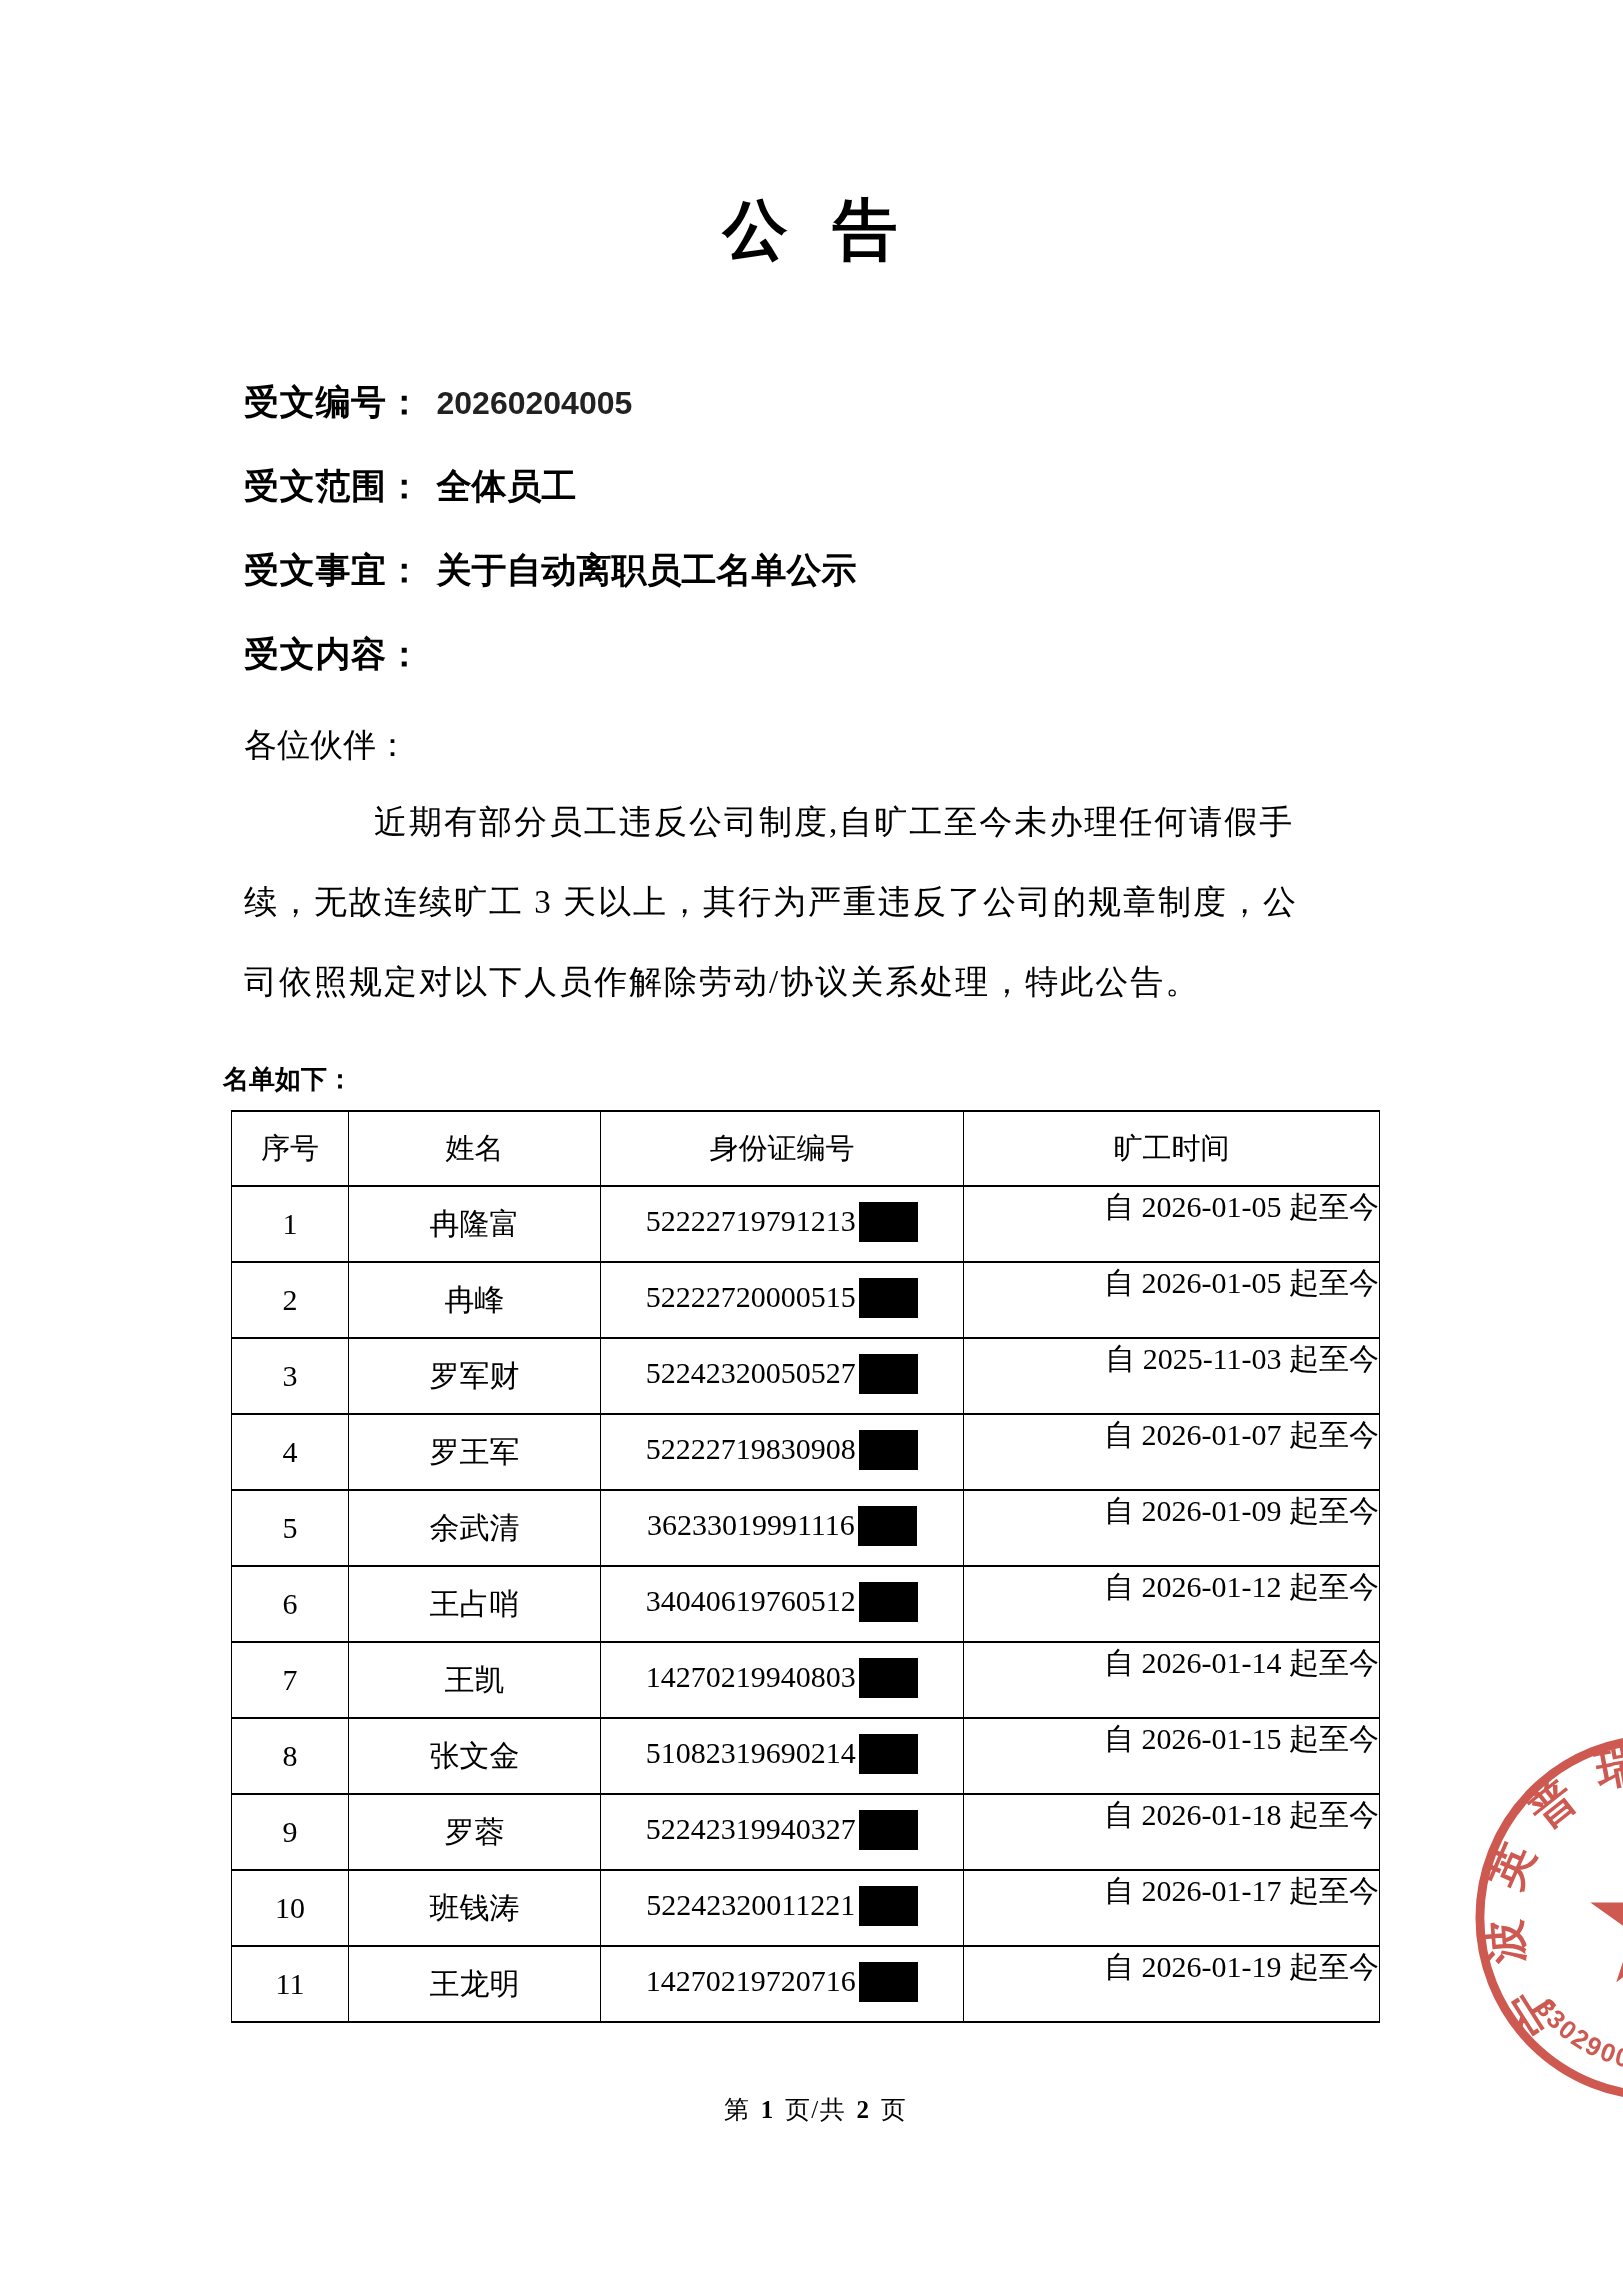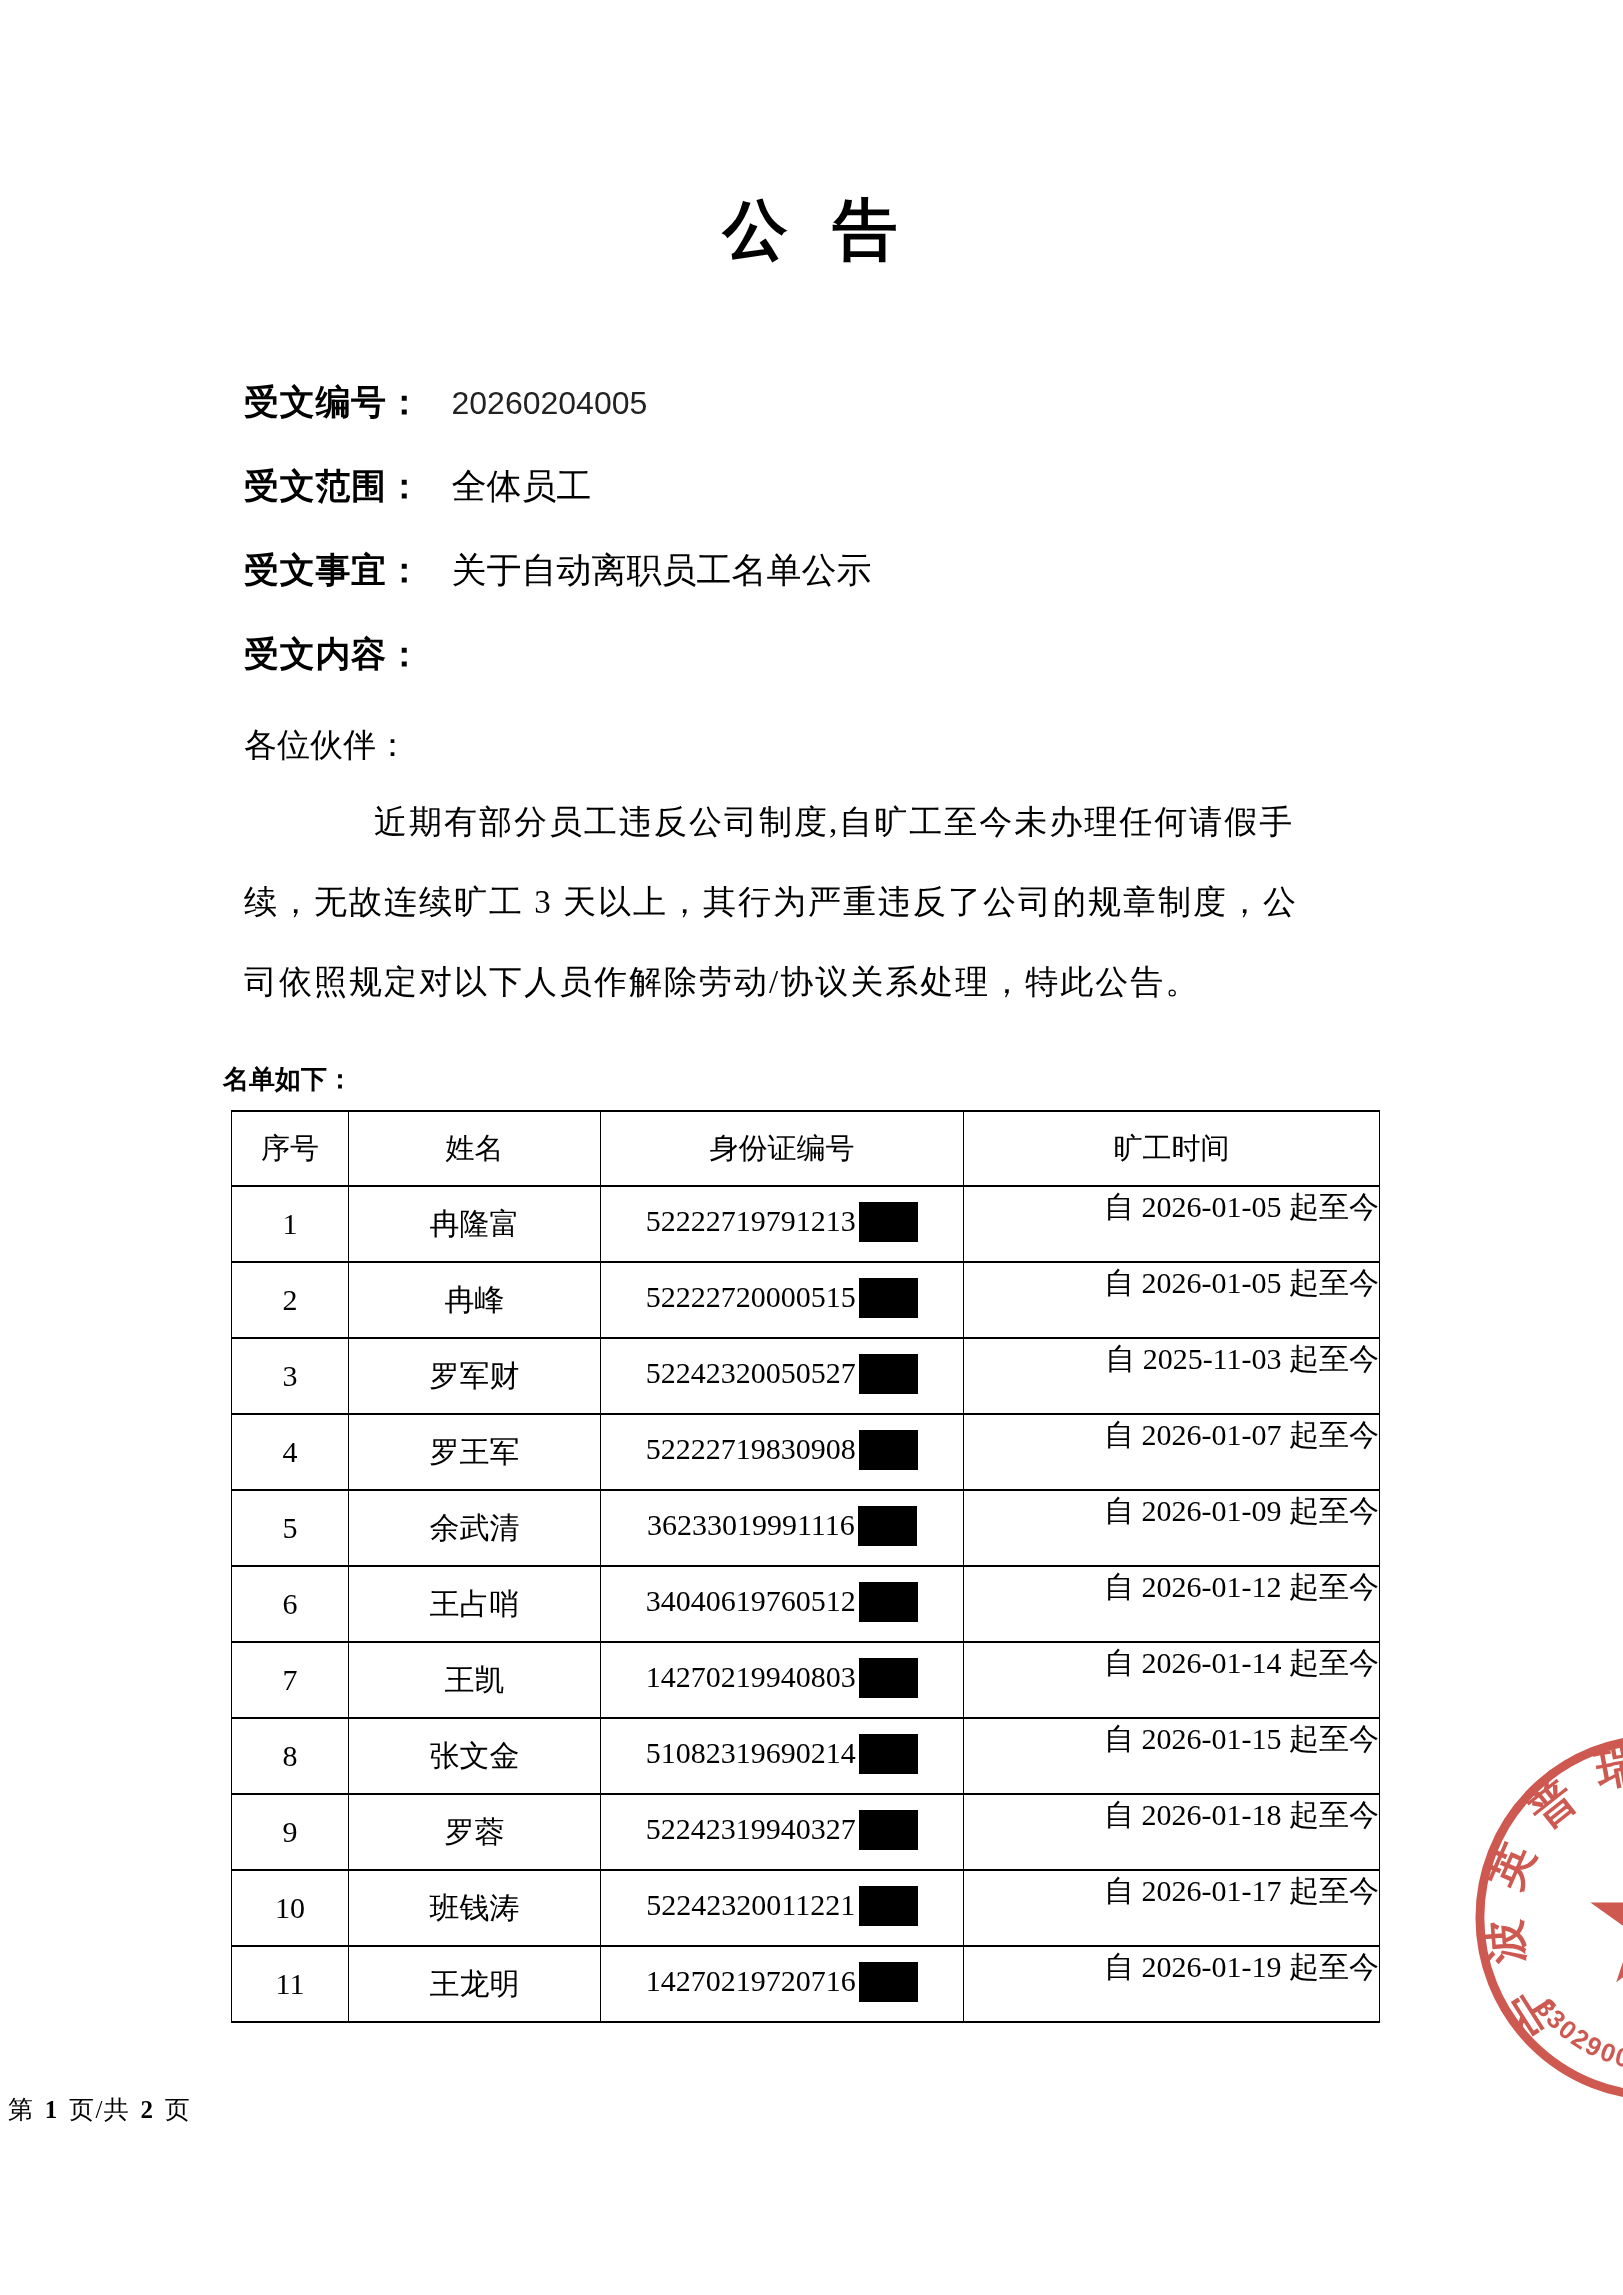--- a/index.html
+++ b/index.html
@@ -10,21 +10,21 @@
   }
   .page{position:absolute;inset:0;padding-left:18px;}
   .title{
     position:absolute;top:179px;left:0;right:0;margin:0;
     text-align:center;font-size:65px;font-weight:700;line-height:102px;
     word-spacing:23px;letter-spacing:2.7px;
   }
   .fields{position:absolute;top:379px;left:244px;right:225px;}
   .field{height:84px;font-size:35px;line-height:48px;white-space:nowrap;}
   .flabel{font-weight:700;letter-spacing:0.7px;}
-  .fvalue{font-weight:400;margin-left:29px;}
+  .fvalue{font-weight:700;margin-left:14px;}
   .fvalue.sans{font-family:"Liberation Sans","DejaVu Sans",sans-serif;font-size:32px;color:#222;}
   .salutation{position:absolute;top:721px;left:244px;font-size:33px;line-height:48px;}
   .paragraph{position:absolute;top:782px;left:244px;width:1132px;
     font-size:33px;line-height:80px;letter-spacing:2px;}
   .pline{white-space:nowrap;}
   .pline.indent{text-indent:130px;}
   .list-label{position:absolute;top:1061px;left:223px;font-size:26px;font-weight:700;line-height:38px;}
   table.roster{
     position:absolute;top:1110px;left:231px;width:1148px;
     border-collapse:collapse;table-layout:fixed;background:transparent;
@@ -33,21 +33,21 @@
     border-left:1.4px solid #000;border-right:1.4px solid #000;
     border-top:2.7px solid #000;border-bottom:2.7px solid #000;
     padding:0;font-weight:400;
   }
   table.roster th{height:73px;font-size:29px;text-align:center;vertical-align:middle;}
   table.roster td{height:74px;font-size:30px;}
   td.c-no,td.c-name,td.c-id{text-align:center;vertical-align:middle;}
   td.c-date{text-align:right;vertical-align:top;padding-top:8.2px;}
   .redact{display:inline-block;width:59px;height:40px;background:#000;
     vertical-align:middle;margin-left:3.4px;transform:translateY(-2px);}
-  .footer{position:absolute;top:2092px;left:8px;right:0;
+  .footer{position:absolute;top:2092px;left:8px;right:0;text-align:center;
     font-size:25px;line-height:35px;letter-spacing:1.4px;}
   .footer .b{font-weight:700;padding:0 2.7px;}
   .stamp{position:absolute;left:1454px;top:1713px;width:409px;height:409px;}
   .stamp-ink{opacity:0.86;}
   .stamp-cjk{font-size:64px;letter-spacing:36px;font-weight:700;
     font-family:"Liberation Serif","DejaVu Serif",serif;}
   .stamp-num{font-size:38px;letter-spacing:3px;font-weight:700;
     font-family:"Liberation Sans","DejaVu Sans",sans-serif;}
 </style>
 </head>

